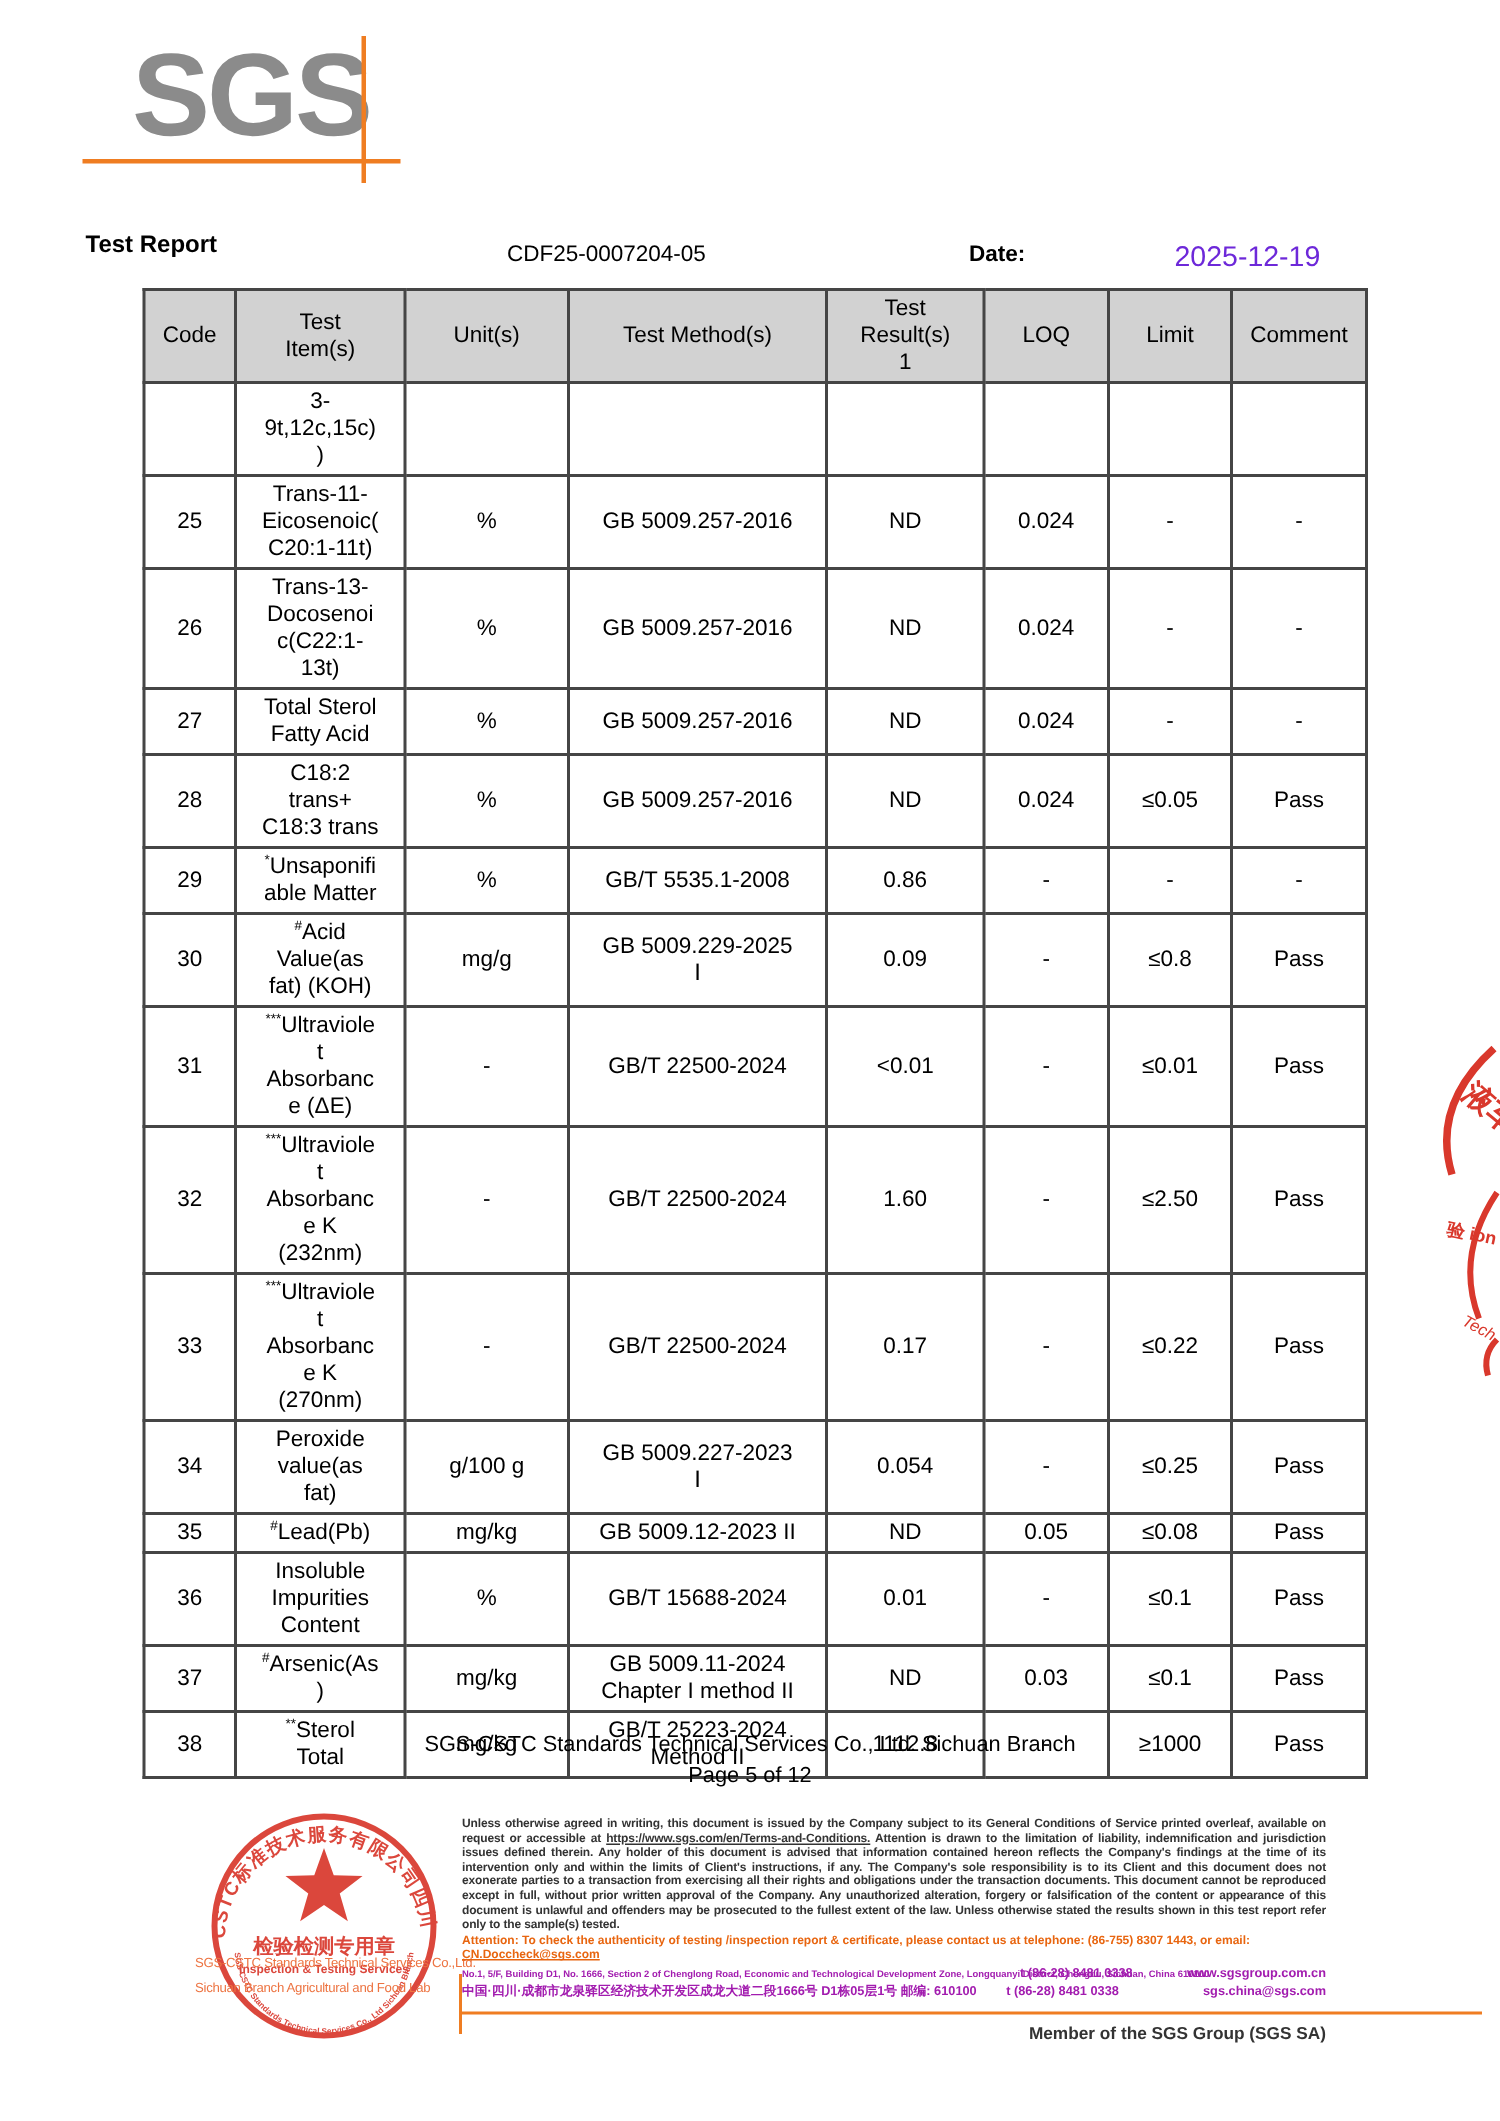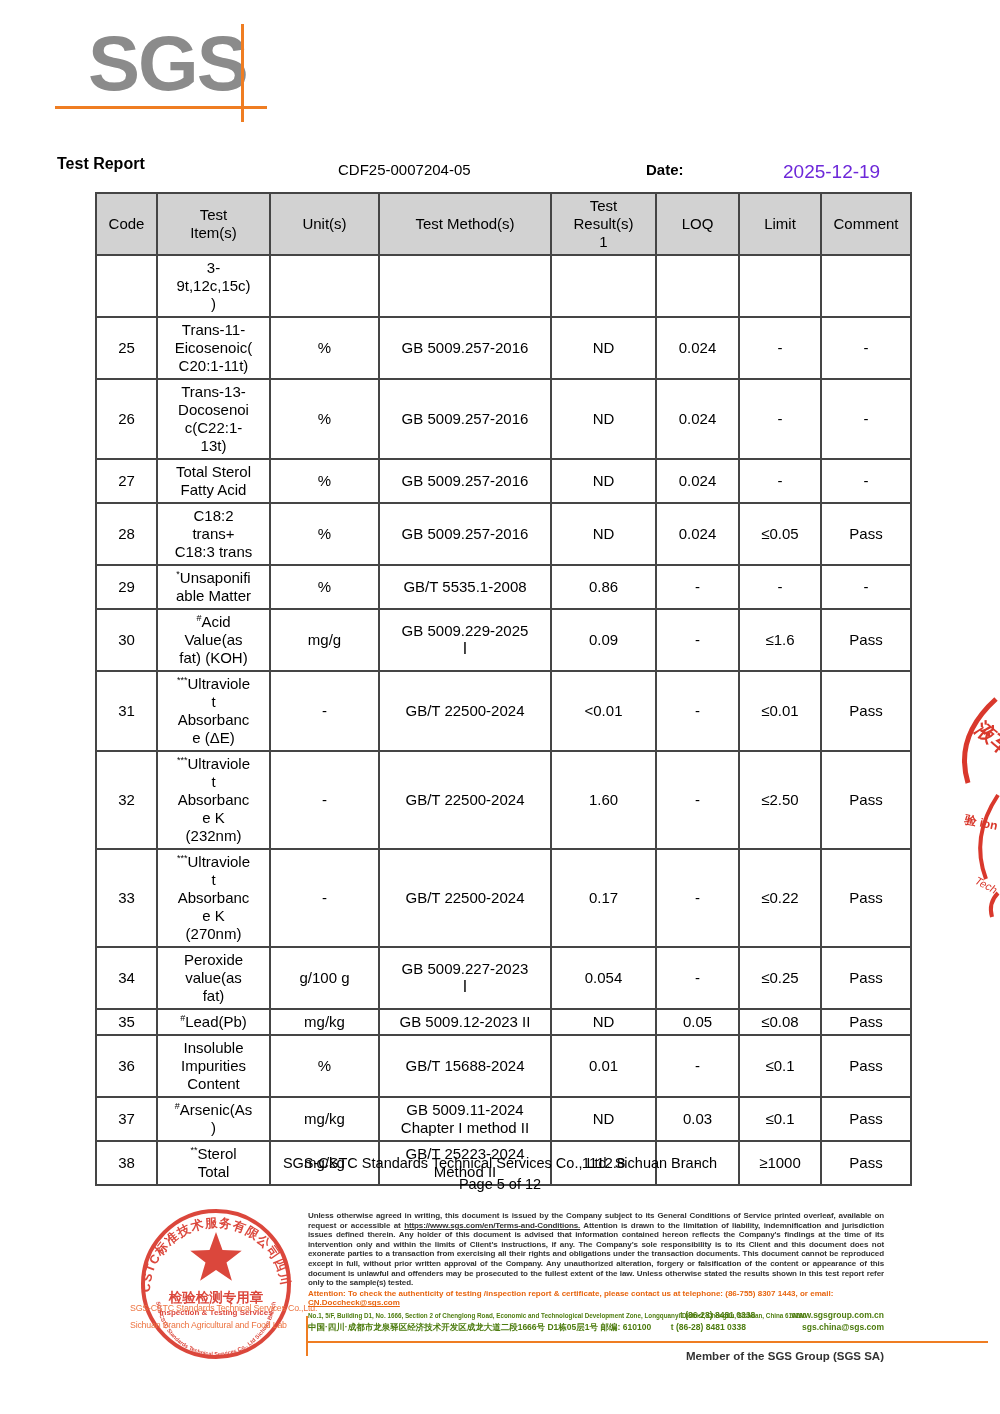--- a/index.html
+++ b/index.html
@@ -37,21 +37,21 @@
   .legal { position:absolute; left:308px; top:1211px; width:576px; }
   .disclaimer {
     font-size:8px; line-height:9.6px; text-align:justify; color:#333;
     font-weight:bold; letter-spacing:-0.1px;
   }
   .disclaimer .lnk { text-decoration:underline;margin-top:24px; }
   .attention {
     margin-top:1px; font-size:8px; line-height:9.6px; font-weight:bold; color:#e8650f; text-align:left;
   }
   .attention .eml { text-decoration:underline; }
-  .addr-row { display:flex; align-items:baseline; margin-top:2px; color:#4d7c0f; white-space:nowrap; }
+  .addr-row { display:flex; align-items:baseline; margin-top:2px; color:#a21caf; white-space:nowrap; }
   .addr-en { font-size:6.3px; font-weight:bold; width:372px; }
   .addr-cn { font-size:8.5px; font-weight:bold; width:300px; }
   .addr-post { font-size:8.5px; font-weight:bold; width:72px; }
   .addr-tel { font-size:8.5px; font-weight:bold; width:110px; }
   .addr-web { font-size:8.5px; font-weight:bold;padding-left:24px; }
   .legal-hline { position:absolute; left:306px; top:1341px; width:682px; height:2px; background:#ef7d22; }
   .legal-vline { position:absolute; left:306px; top:1316px; width:2px; height:40px; background:#ef7d22; }
   .member-line { position:absolute; left:0px; top:1350px; width:884px; text-align:right; font-size:11.5px; font-weight:bold; color:#333; }
   
   .stamp { position:absolute; left:130px; top:1198px; width:172px; height:172px; opacity:0.92; }
@@ -178,21 +178,21 @@
         <tr>
           <td>30</td>
           <td><sup>#</sup>Acid
 Value(as
 fat) (KOH)</td>
           <td>mg/g</td>
           <td>GB 5009.229-2025
 Ⅰ</td>
           <td>0.09</td>
           <td>-</td>
-          <td>≤1.6</td>
+          <td>≤0.8</td>
           <td>Pass</td>
         </tr>
         <tr>
           <td>31</td>
           <td><sup>***</sup>Ultraviole
 t
 Absorbanc
 e (ΔE)</td>
           <td>-</td>
           <td>GB/T 22500-2024</td>

